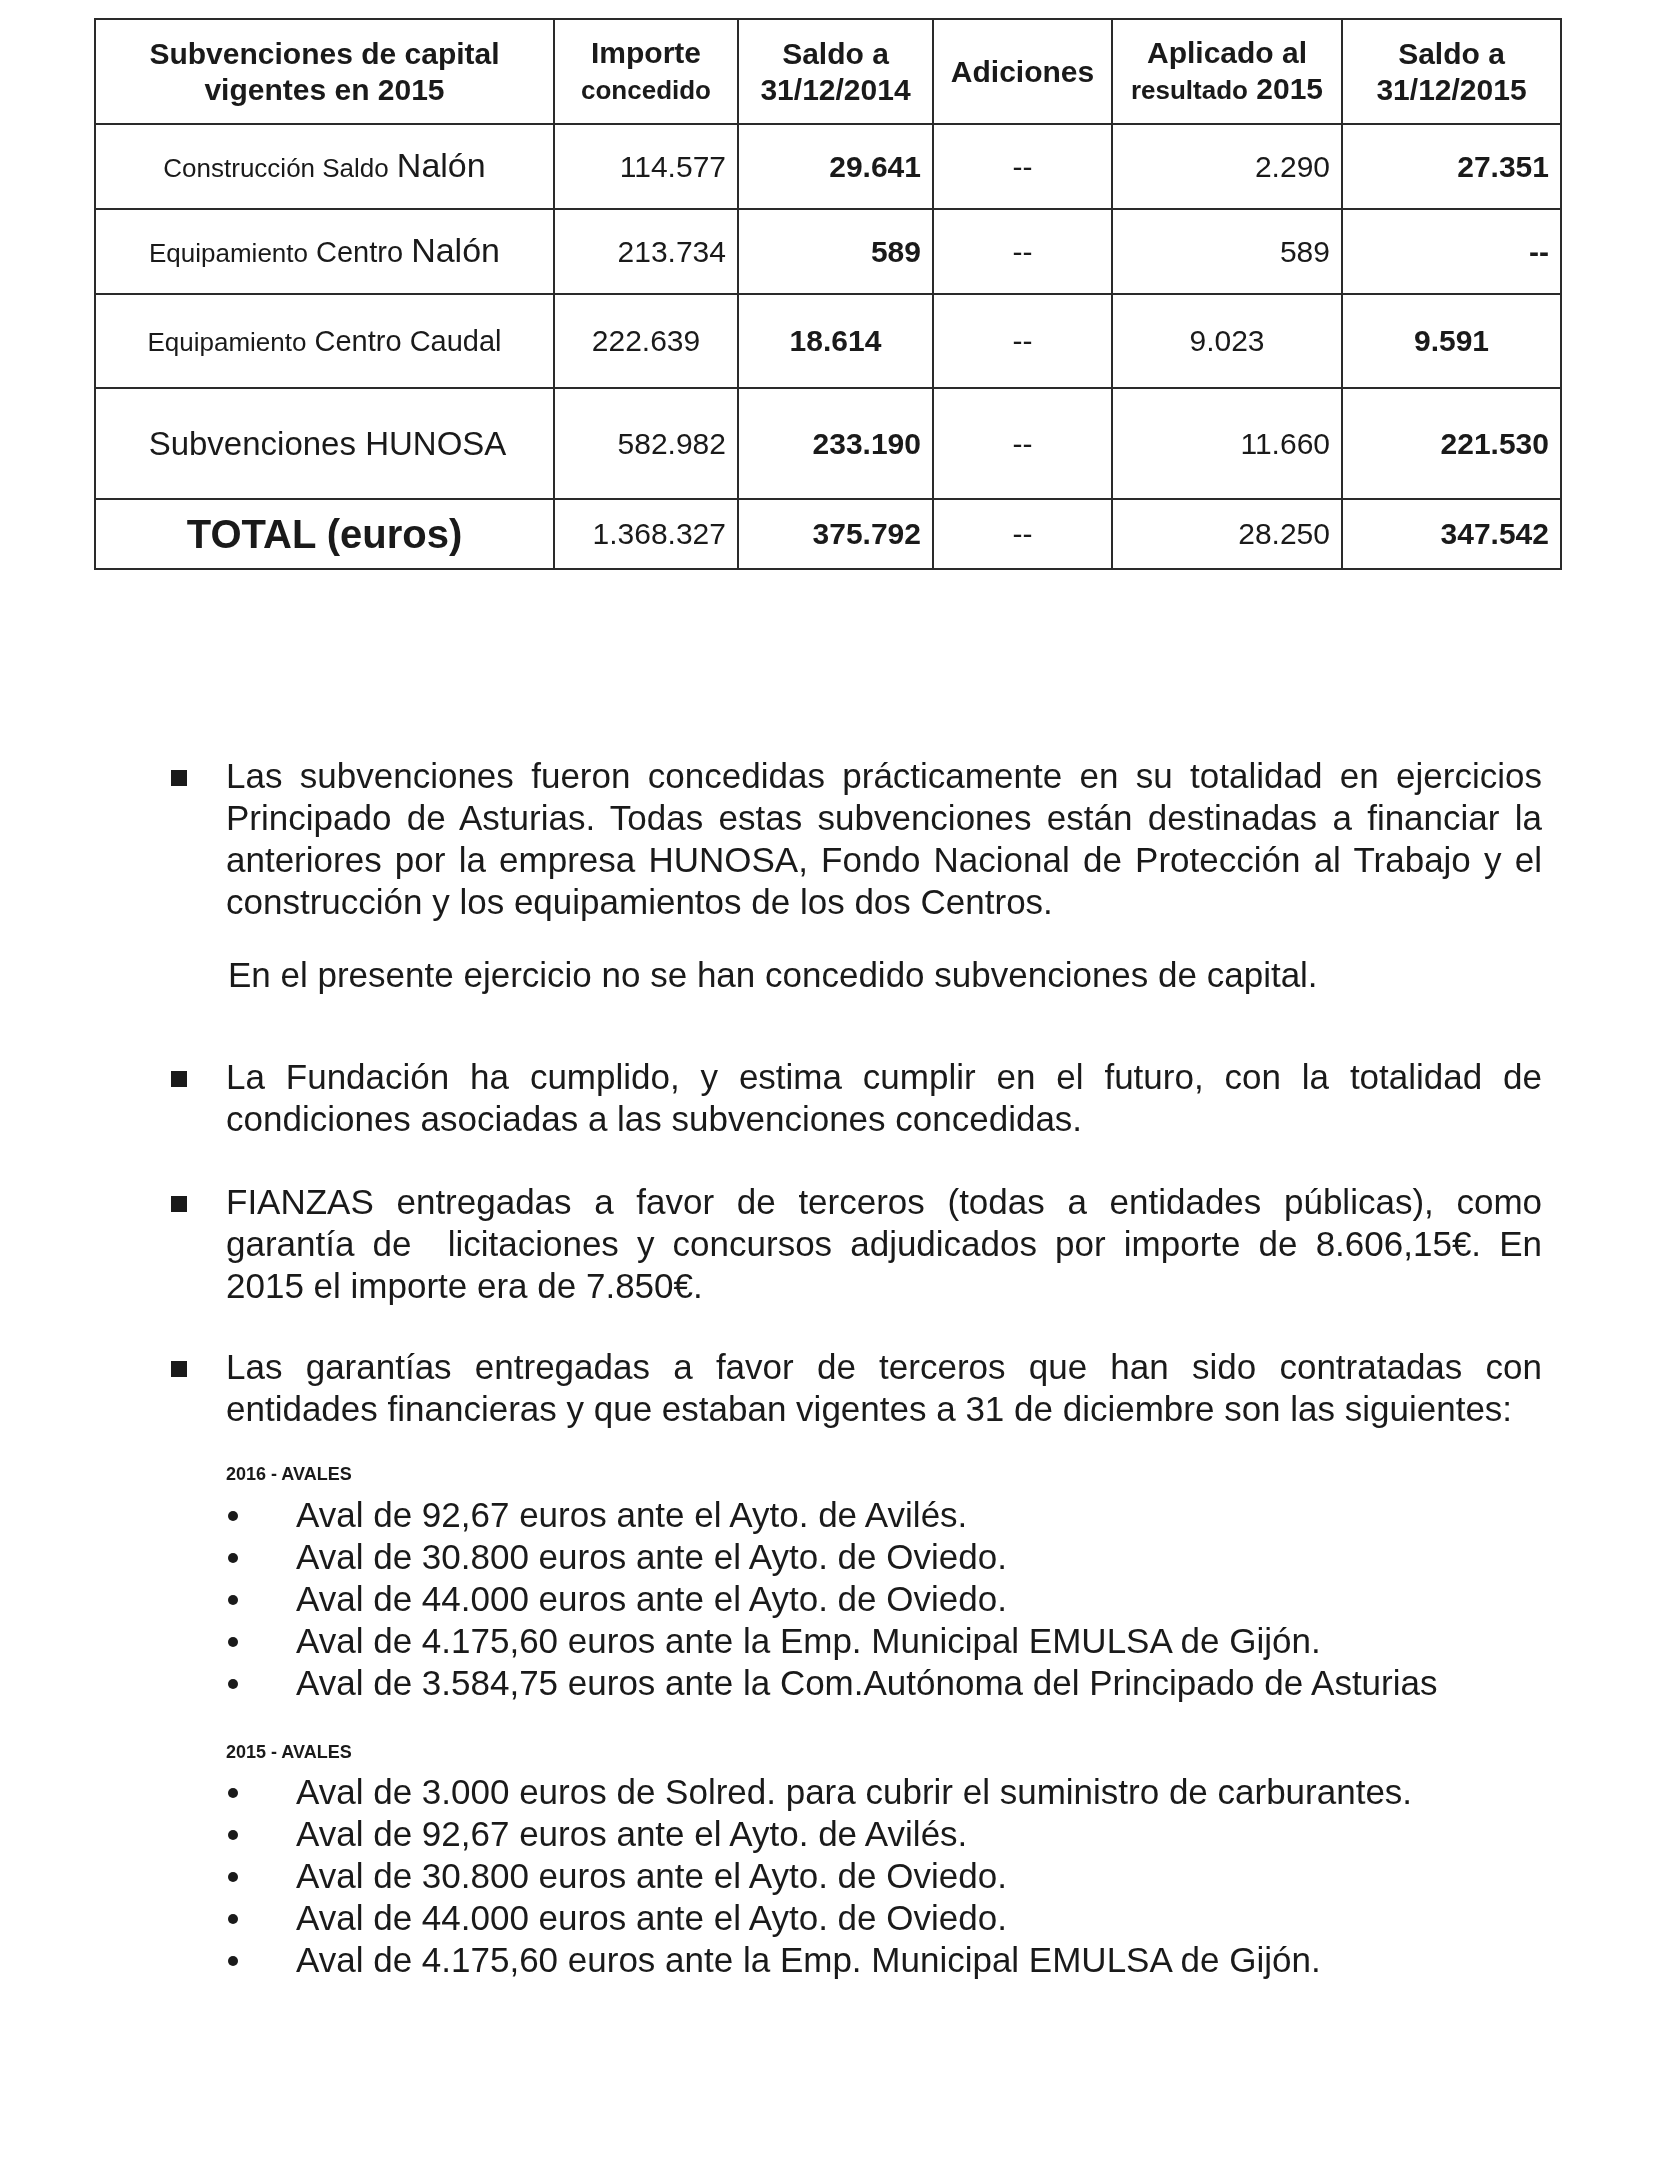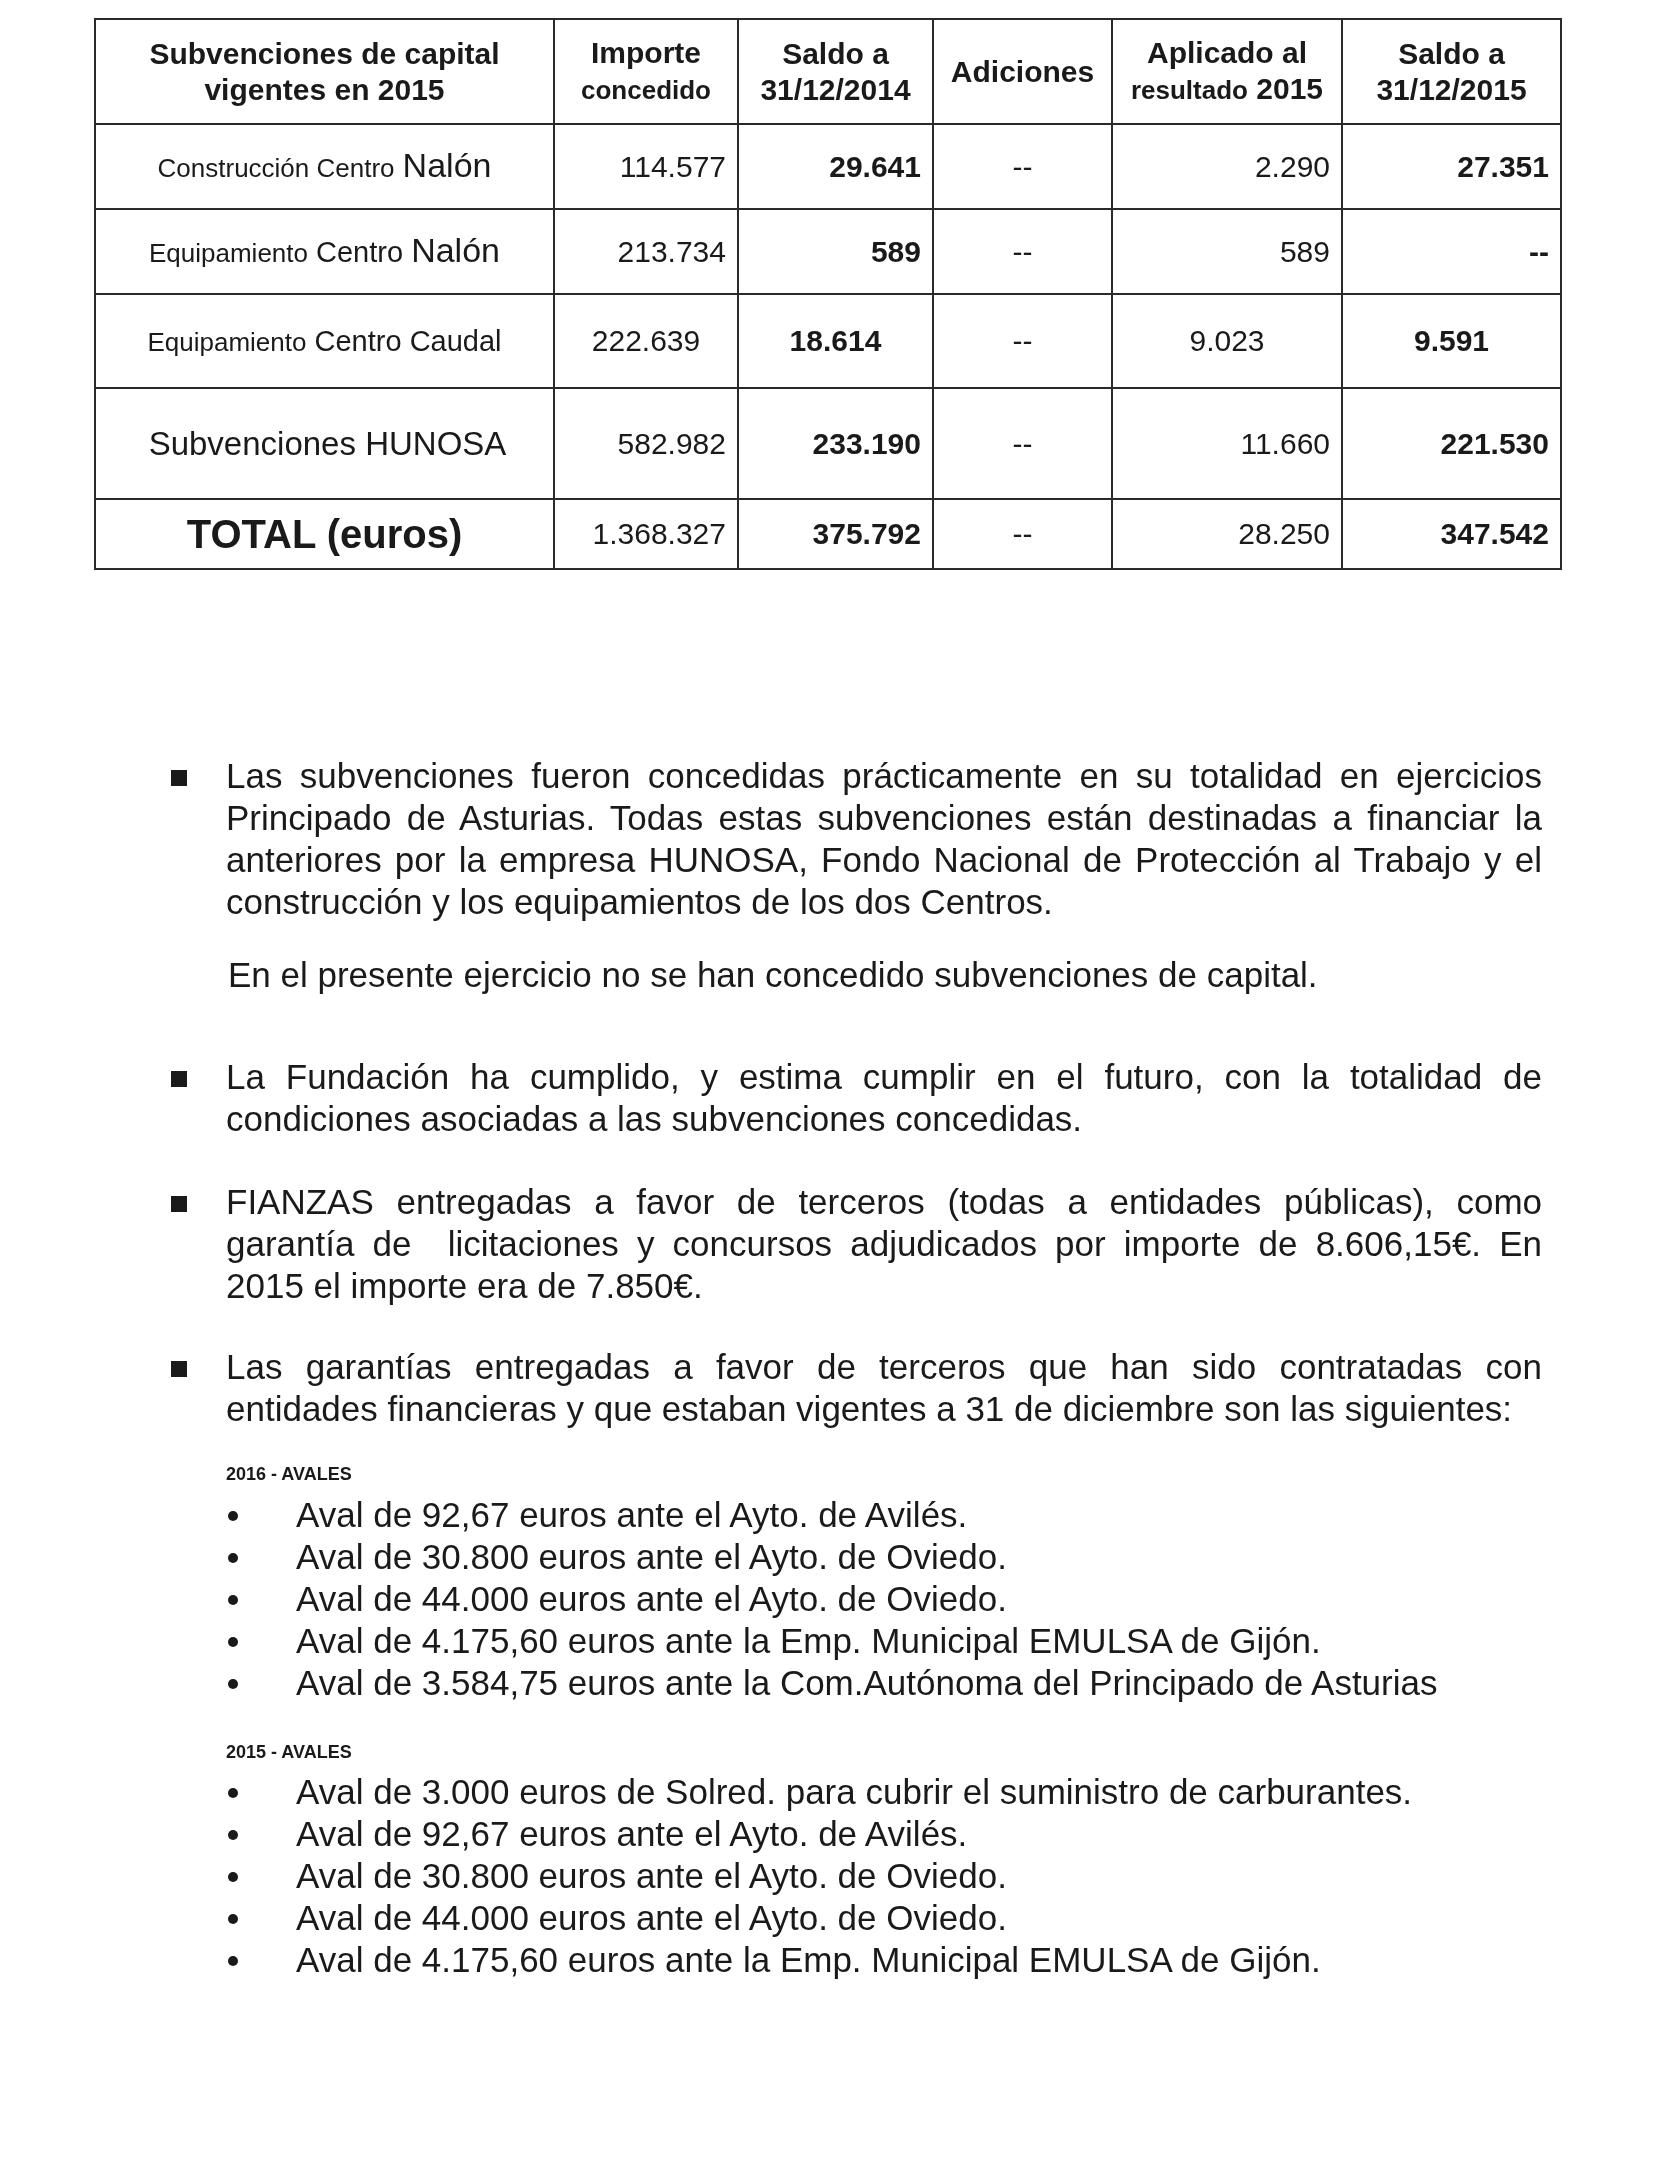--- a/index.html
+++ b/index.html
@@ -89,21 +89,21 @@
       <span class="small">resultado</span>
       <span>2015</span>
     </th>
     <th>
       <span>Saldo a</span><br>
       <span>31/12/2015</span>
     </th>
   </tr>
 
   <tr class="r1">
-    <td class="label"><span class="lbl-small">Construcción Centro</span> <span class="lbl-big">Nalón</span></td>
+    <td class="label"><span class="lbl-small">Construcción Saldo</span> <span class="lbl-big">Nalón</span></td>
     <td class="num">114.577</td>
     <td class="num bold">29.641</td>
     <td class="dash">--</td>
     <td class="num">2.290</td>
     <td class="num bold">27.351</td>
   </tr>
   <tr class="r3">
     <td class="label"><span class="lbl-small">Equipamiento</span> <span>Centro</span> <span class="lbl-big">Nalón</span></td>
     <td class="num">213.734</td>
     <td class="num bold">589</td>

